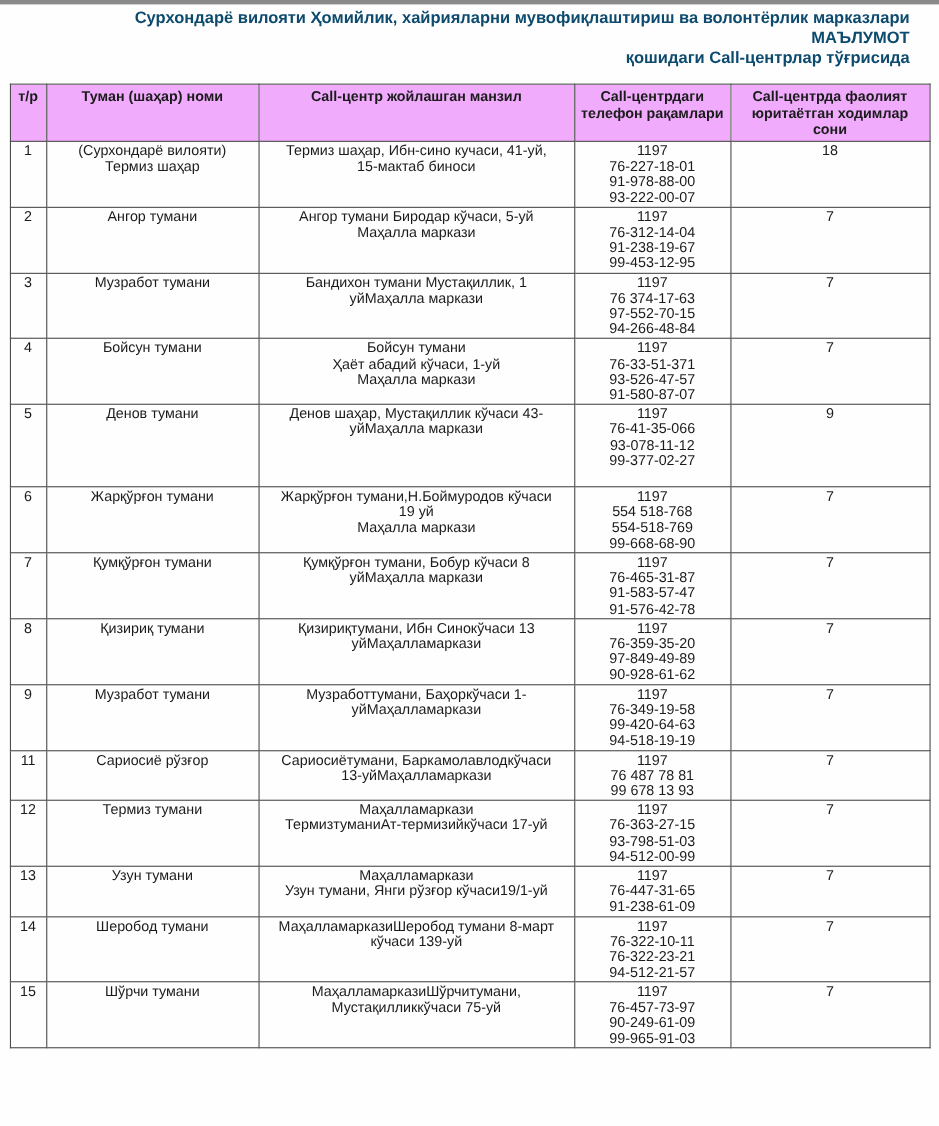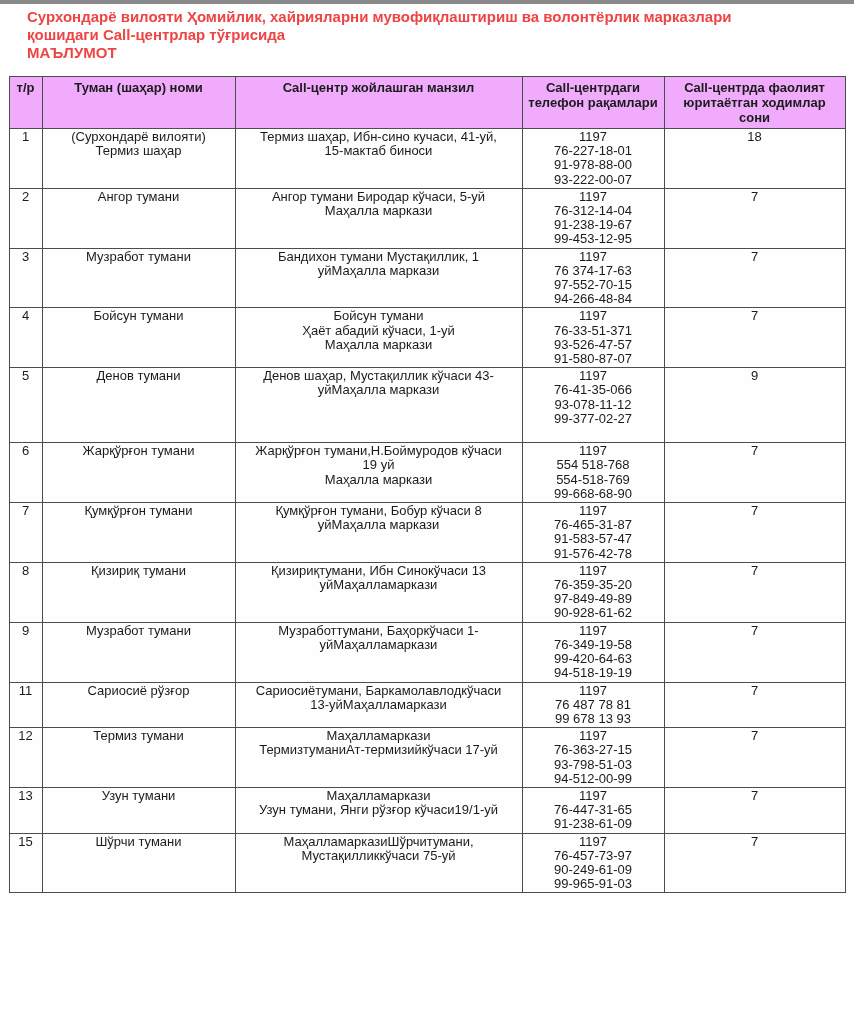--- a/index.html
+++ b/index.html
@@ -19,25 +19,25 @@
   .edge-bar-top {
     position: absolute;
     top: 0; left: 0;
     width: 100%;
     height: 4px;
     background: #8a8a8a;
   }
   .title-block {
     margin: 8px auto 0;
     width: 800px;
-    text-align: left;
+    text-align: right;
     font-weight: bold;
     font-size: 15px;
     line-height: 18px;
-    color: #ef4444;
+    color: #0c4a6e;
   }
   .doc-title-line { white-space: nowrap; }
   table.info-table {
     border-collapse: collapse;
     table-layout: fixed;
     width: 836px;
     margin: 14px auto 0;
   }
   .info-table th, .info-table td {
     border: 1px solid #4d4d4d;
@@ -61,22 +61,22 @@
   .info-table tbody tr[data-row-index="10"] td { height: 55px; }
 </style>
 </head>
 <body>
 
 <div class="page">
   <div class="edge-bar-top"></div>
 
   <div class="title-block">
     <div class="doc-title-line">Сурхондарё вилояти Ҳомийлик, хайрияларни мувофиқлаштириш ва волонтёрлик марказлари</div>
+    <div class="doc-title-line">МАЪЛУМОТ</div>
     <div class="doc-title-line">қошидаги Call-центрлар тўғрисида</div>
-    <div class="doc-title-line">МАЪЛУМОТ</div>
   </div>
 
   <table class="info-table">
     <colgroup>
       <col style="width:33px">
       <col style="width:193px">
       <col style="width:287px">
       <col style="width:142px">
       <col style="width:181px">
     </colgroup>
@@ -167,20 +167,27 @@
           <td>1197<br>76-363-27-15<br>93-798-51-03<br>94-512-00-99</td>
           <td>7</td>
         </tr>
         <tr data-row-index="13">
           <td>13</td>
           <td>Узун тумани</td>
           <td>Маҳалламаркази<br>Узун тумани, Янги рўзғор кўчаси19/1-уй</td>
           <td>1197<br>76-447-31-65<br>91-238-61-09</td>
           <td>7</td>
         </tr>
+        <tr data-row-index="14">
+          <td>14</td>
+          <td>Шеробод тумани</td>
+          <td>МаҳалламарказиШеробод тумани 8-март<br>кўчаси 139-уй</td>
+          <td>1197<br>76-322-10-11<br>76-322-23-21<br>94-512-21-57</td>
+          <td>7</td>
+        </tr>
         <tr data-row-index="15">
           <td>15</td>
           <td>Шўрчи тумани</td>
           <td>МаҳалламарказиШўрчитумани,<br>Мустақилликкўчаси 75-уй</td>
           <td>1197<br>76-457-73-97<br>90-249-61-09<br>99-965-91-03</td>
           <td>7</td>
         </tr>
       </tbody>
   </table>
 </div>

